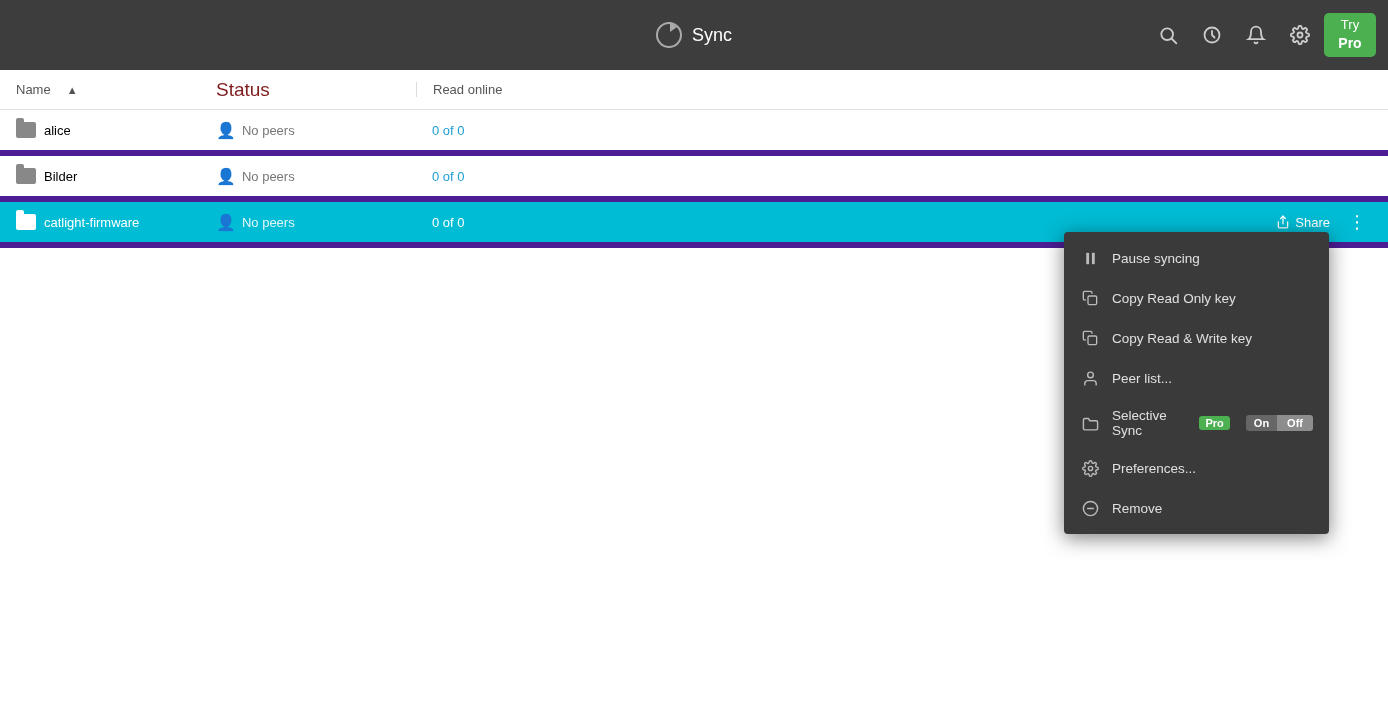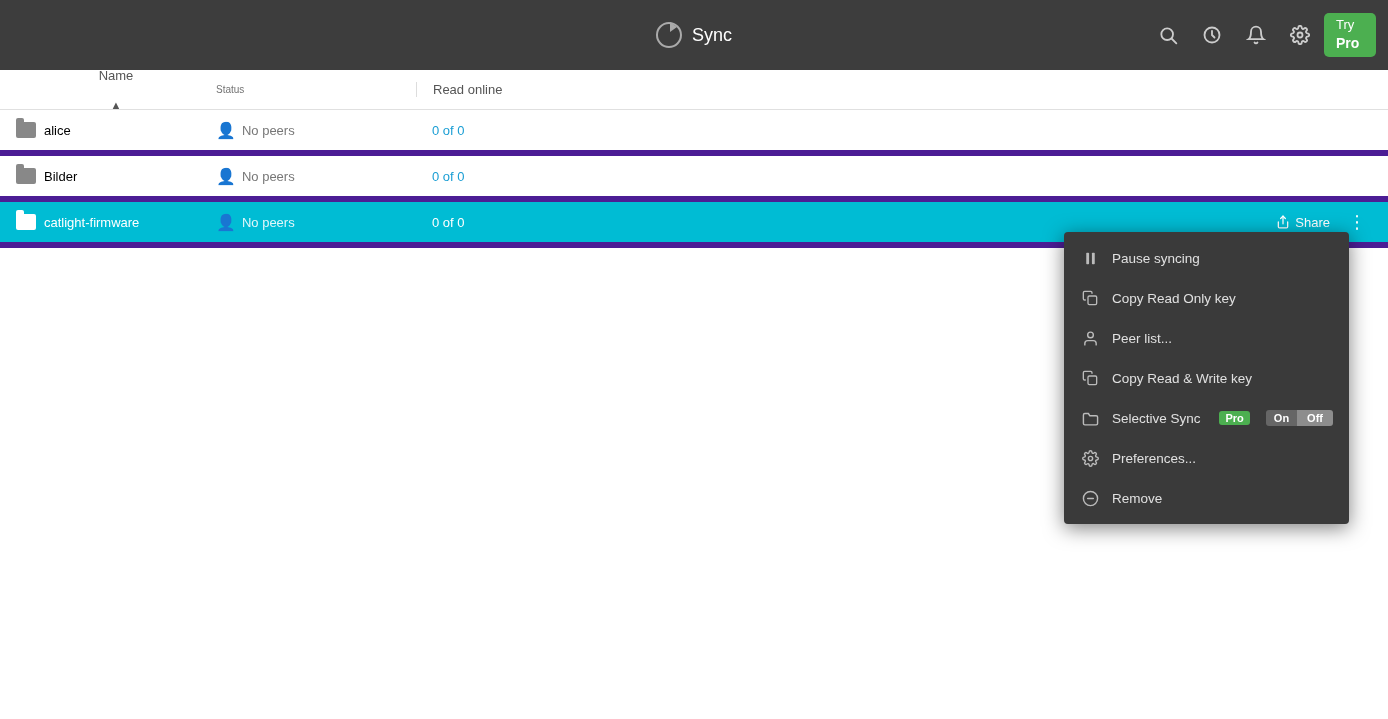--- a/index.html
+++ b/index.html
@@ -110,21 +110,21 @@
     }
     .try-pro-btn {
       background: #4caf50;
       color: #fff;
       border: none;
       border-radius: 5px;
       padding: 4px 12px;
       cursor: pointer;
       display: flex;
       flex-direction: column;
-      align-items: flex-start;
+      align-items: center;
       font-size: 12px;
       line-height: 1.3;
       min-width: 52px;
     }
     .try-pro-btn .try-text { font-size: 13px; font-weight: 400; }
     .try-pro-btn .pro-text { font-size: 14px; font-weight: 700; }
 
     
     .main-content {
       flex: 1;
@@ -146,26 +146,25 @@
     }
     .col-name {
       width: 200px;
       display: flex;
       align-items: center;
       gap: 16px;
       font-size: 13px;
       color: #555;
       cursor: pointer;
       user-select: none;
-      flex-direction: column;
     }
     .col-status {
       width: 200px;
-      font-size: 10px;
-      color: #737373;
+      font-size: 19px;
+      color: #7f1d1d;
     }
     .col-peers {
       flex: 1;
       font-size: 13px;
       color: #555;
       border-left: 1px solid #ddd;
       padding-left: 16px;
     }
     .sort-arrow { font-size: 11px; color: #555; }
 
@@ -265,21 +264,21 @@
       padding: 2px 6px;
       border-radius: 3px;
       line-height: 1;
     }
 
     
     .context-menu {
       position: absolute;
       top: 232px;
       left: 1064px;
-      width: 285px;
+      width: 265px;
       background: #3a3a3a;
       border-radius: 4px;
       box-shadow: 0 4px 20px rgba(0,0,0,0.5);
       z-index: 100;
       padding: 6px 0;
     }
     .menu-item {
       display: flex;
       align-items: center;
       gap: 12px;
@@ -460,36 +459,36 @@
         <svg width="16" height="16" viewBox="0 0 24 24" fill="none" stroke="#bbb" stroke-width="2" stroke-linecap="round">
           <rect x="9" y="9" width="13" height="13" rx="2"></rect>
           <path d="M5 15H4a2 2 0 0 1-2-2V4a2 2 0 0 1 2-2h9a2 2 0 0 1 2 2v1"></path>
         </svg>
       </div>
       <span class="menu-item-label">Copy Read Only key</span>
     </div>
 
     <div class="menu-item">
       <div class="menu-item-icon">
+        <svg width="16" height="16" viewBox="0 0 24 24" fill="none" stroke="#bbb" stroke-width="2" stroke-linecap="round">
+          <rect x="9" y="9" width="13" height="13" rx="2"></rect>
+          <path d="M5 15H4a2 2 0 0 1-2-2V4a2 2 0 0 1 2-2h9a2 2 0 0 1 2 2v1"></path>
+        </svg>
+      </div>
+      <span class="menu-item-label">Copy Read &amp; Write key</span>
+    </div>
+
+    <div class="menu-item">
+      <div class="menu-item-icon">
         <svg width="17" height="17" viewBox="0 0 24 24" fill="none" stroke="#bbb" stroke-width="2" stroke-linecap="round">
           <path d="M20 21v-2a4 4 0 0 0-4-4H8a4 4 0 0 0-4 4v2"></path>
           <circle cx="12" cy="7" r="4"></circle>
         </svg>
       </div>
       <span class="menu-item-label">Peer list...</span>
-    </div>
-
-    <div class="menu-item">
-      <div class="menu-item-icon">
-        <svg width="16" height="16" viewBox="0 0 24 24" fill="none" stroke="#bbb" stroke-width="2" stroke-linecap="round">
-          <rect x="9" y="9" width="13" height="13" rx="2"></rect>
-          <path d="M5 15H4a2 2 0 0 1-2-2V4a2 2 0 0 1 2-2h9a2 2 0 0 1 2 2v1"></path>
-        </svg>
-      </div>
-      <span class="menu-item-label">Copy Read &amp; Write key</span>
     </div>
 
     <div class="menu-item">
       <div class="menu-item-icon">
         <svg width="17" height="15" viewBox="0 0 24 20" fill="none" stroke="#bbb" stroke-width="2" stroke-linecap="round">
           <path d="M22 17a2 2 0 0 1-2 2H4a2 2 0 0 1-2-2V5a2 2 0 0 1 2-2h5l2 3h9a2 2 0 0 1 2 2z"></path>
         </svg>
       </div>
       <span class="menu-item-label">Selective Sync</span>
       <span class="menu-item-pro">Pro</span>

